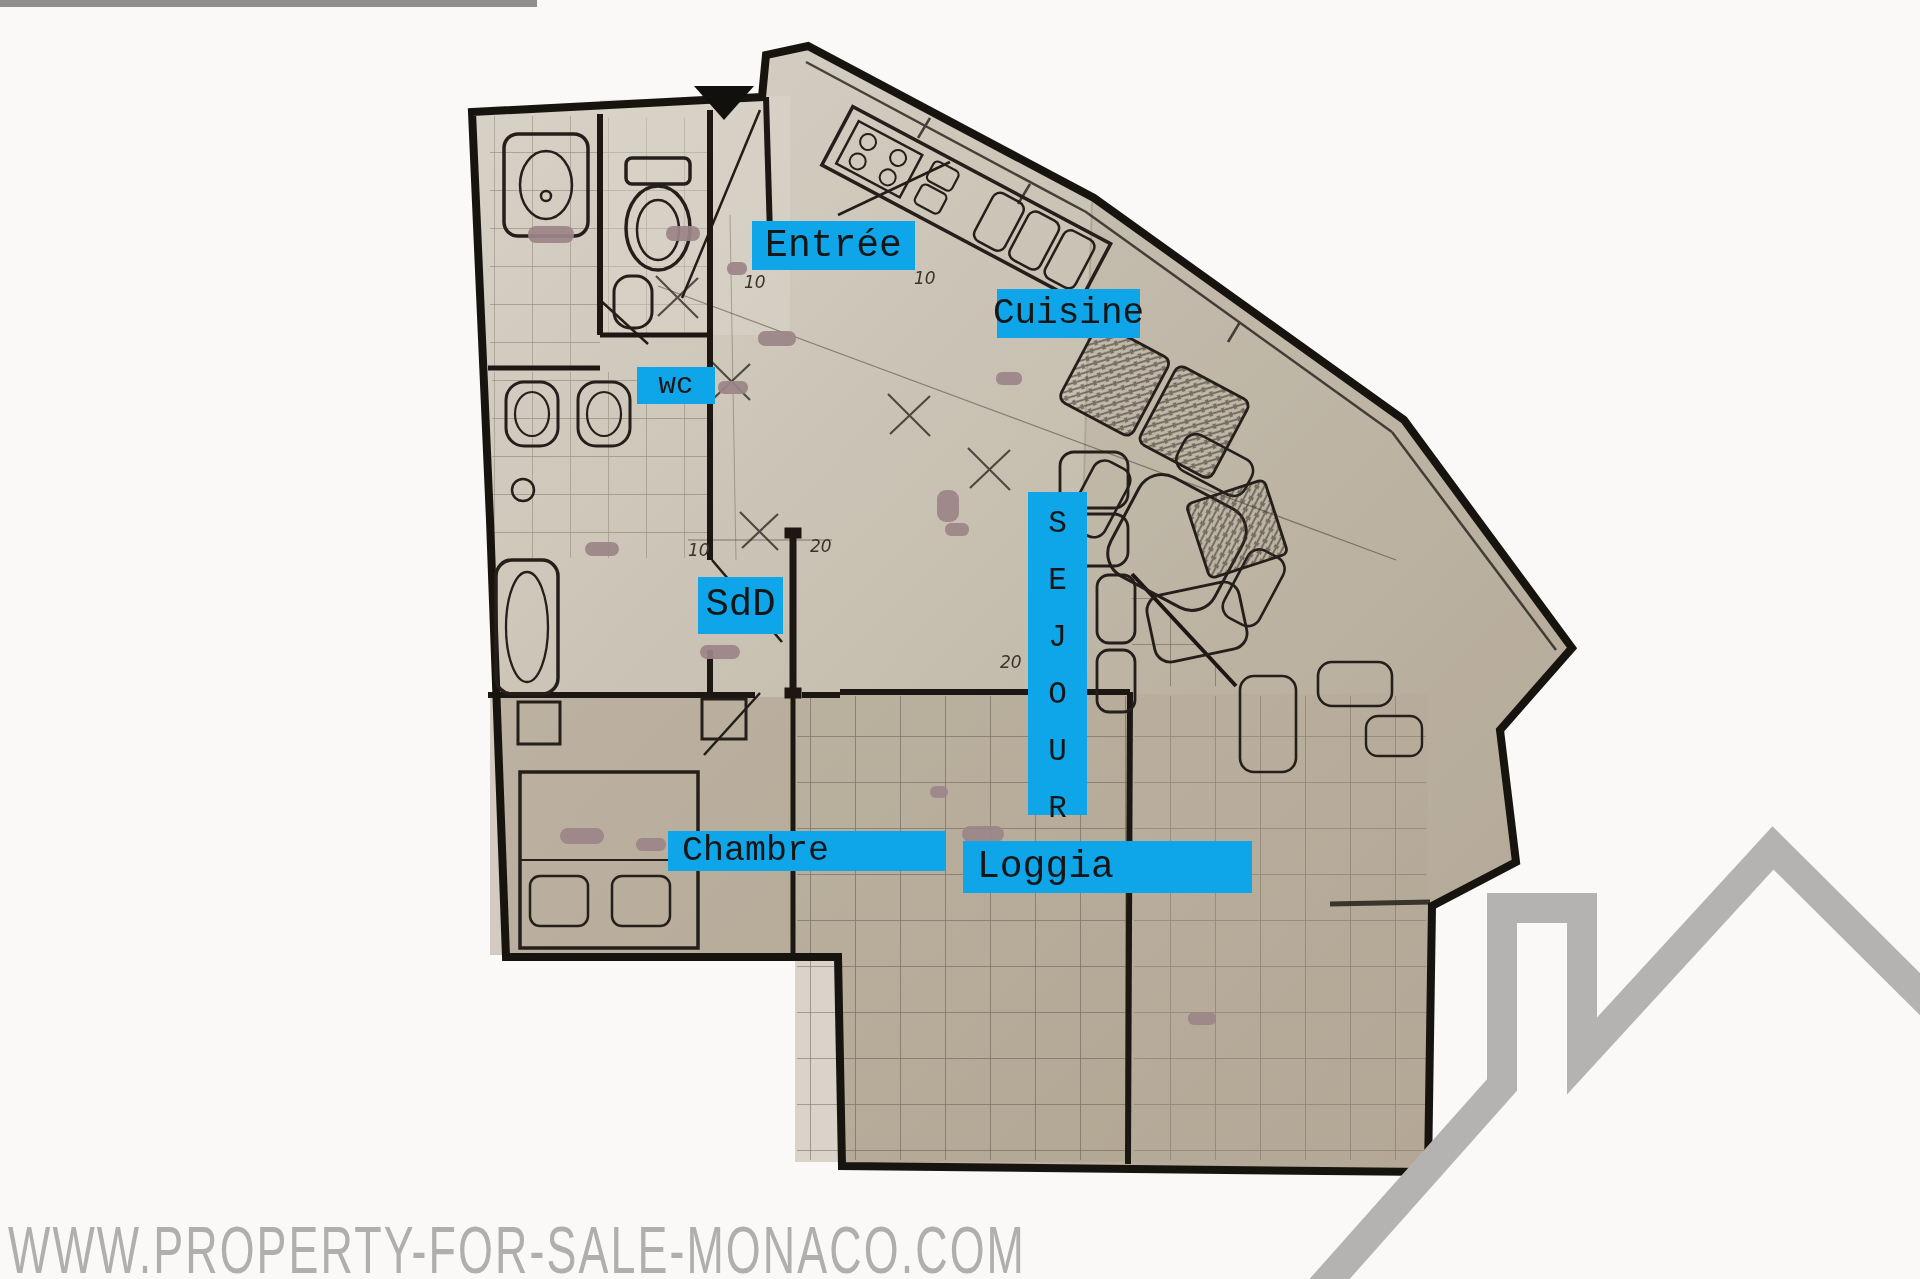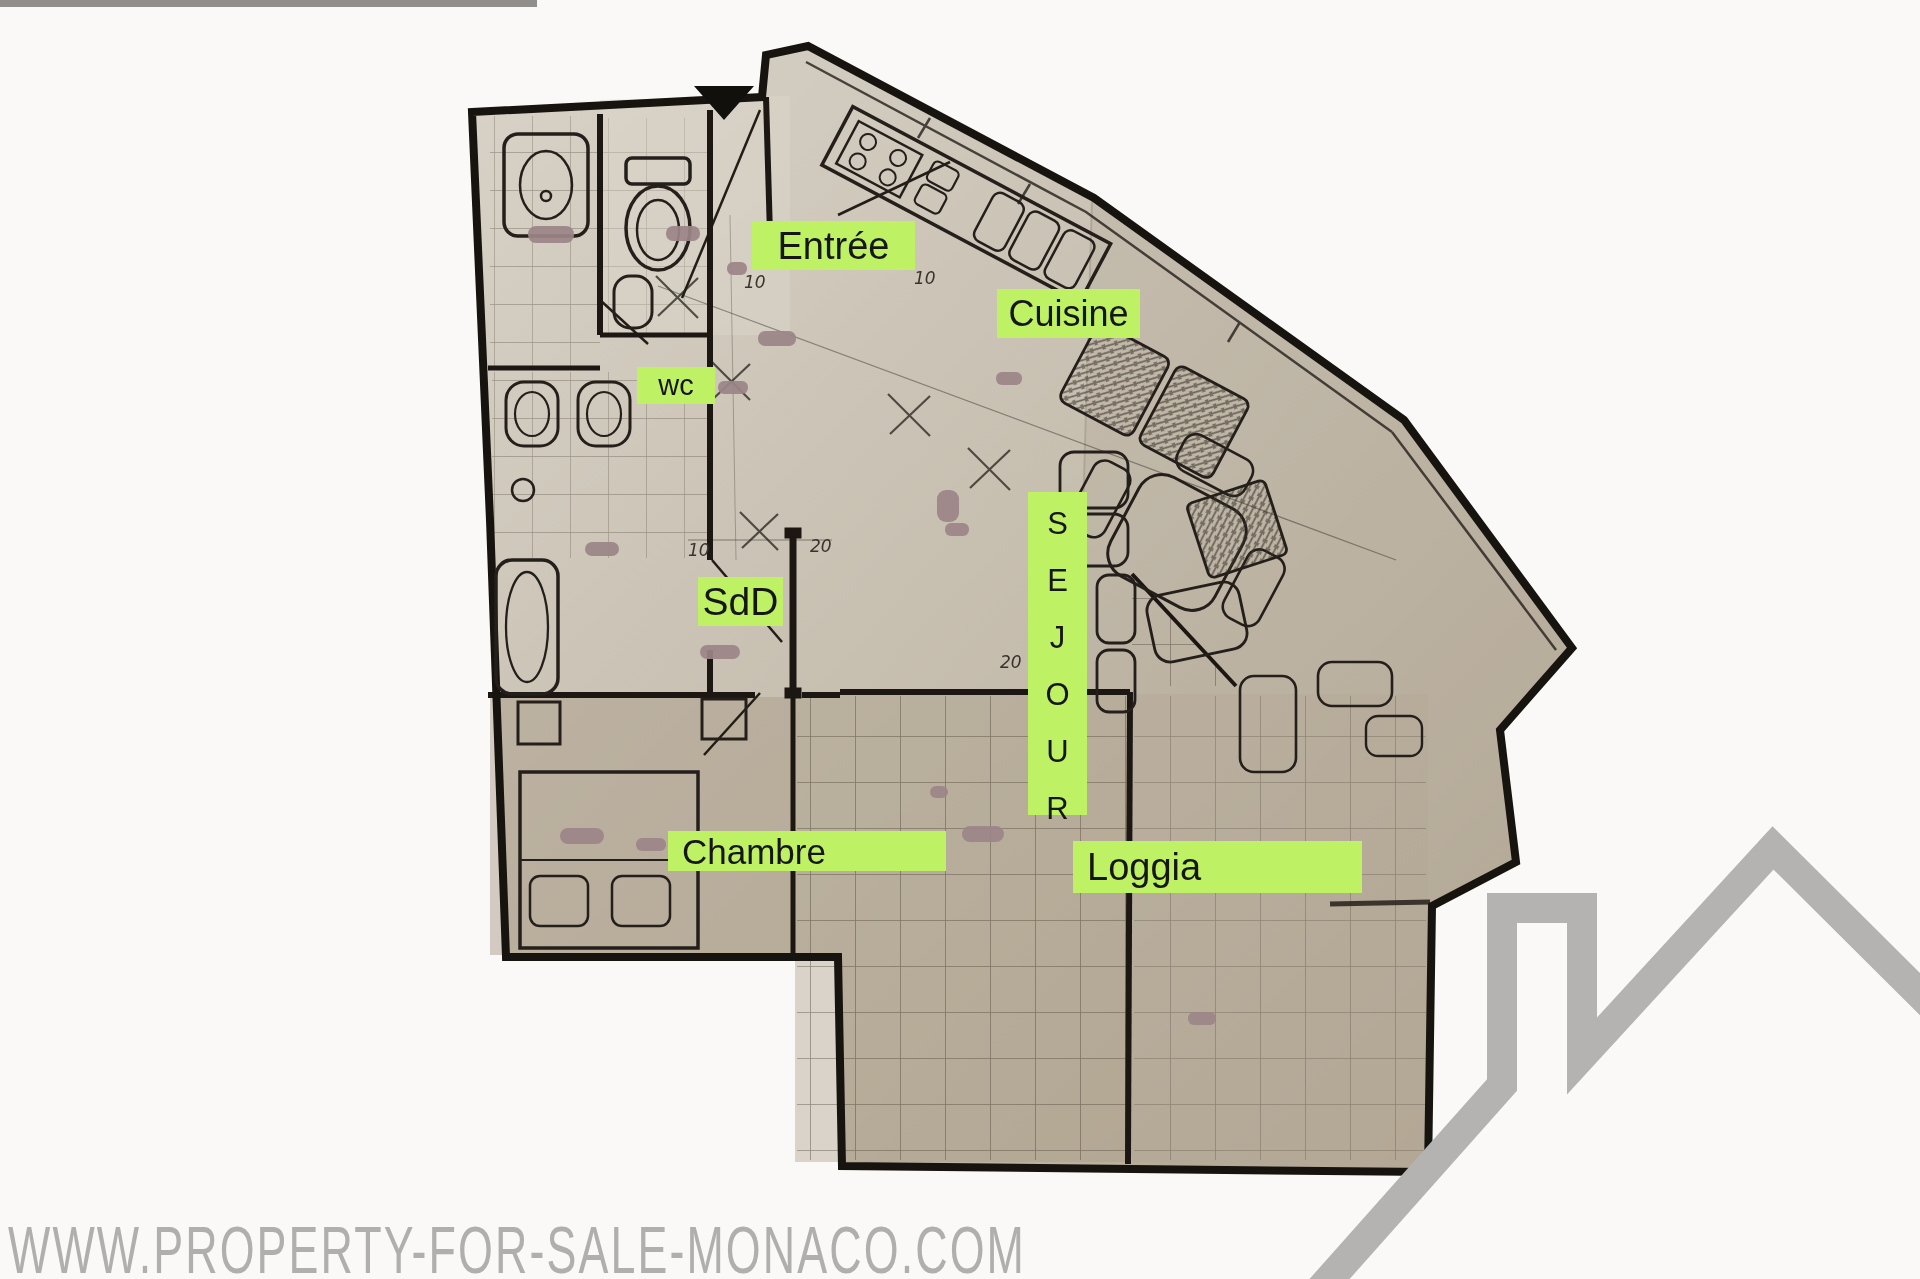--- a/index.html
+++ b/index.html
@@ -5,31 +5,31 @@
   html,body{margin:0;padding:0;}
   body{
     width:1920px;height:1279px;position:relative;overflow:hidden;
     background:#faf9f8;
     font-family:"Liberation Sans", sans-serif;
   }
   #top-strip{position:absolute;left:0;top:0;width:537px;height:7px;background:#7e7b79;opacity:.85;}
   #plan-svg{position:absolute;left:0;top:0;z-index:1;}
   #logo-svg{position:absolute;left:0;top:0;z-index:3;pointer-events:none;}
   .room-label{
-    position:absolute;z-index:2;background:#bef264;color:#161616;
+    position:absolute;z-index:2;background:#0ea5e9;color:#161616;
     display:flex;align-items:center;justify-content:center;
-    font-family:Liberation Sans, sans-serif;line-height:1;
+    font-family:Liberation Mono, monospace;line-height:1;
   }
   .room-label.left{justify-content:flex-start;padding-left:14px;box-sizing:border-box;}
   #label-entree {left:752px;top:221px;width:163px;height:49px;font-size:38px;}
   #label-cuisine{left:997px;top:289px;width:143px;height:49px;font-size:36px;text-align:right;}
   #label-wc     {left:621px;top:367px;width:78px;height:37px;font-size:29px;margin-left:16px;}
-  #label-sdd    {left:698px;top:577px;width:85px;height:49px;font-size:39px;}
+  #label-sdd    {left:698px;top:577px;width:85px;height:57px;font-size:39px;}
   #label-chambre{left:668px;top:831px;width:278px;height:40px;font-size:35px;}
-  #label-loggia {left:1073px;top:841px;width:289px;height:52px;font-size:38px;}
+  #label-loggia {left:963px;top:841px;width:289px;height:52px;font-size:38px;}
   #label-sejour {
     left:1028px;top:492px;width:59px;height:323px;font-size:31px;
     writing-mode:vertical-rl;text-orientation:upright;letter-spacing:22px;
     justify-content:flex-start;padding-top:14px;box-sizing:border-box;
   }
   #watermark{
     position:absolute;z-index:4;left:8px;top:1212px;
     font-size:64px;letter-spacing:3px;color:#b1aeae;white-space:nowrap;
     transform:scale(0.70,1.04);transform-origin:left top;
     font-family:"Liberation Sans", sans-serif;

